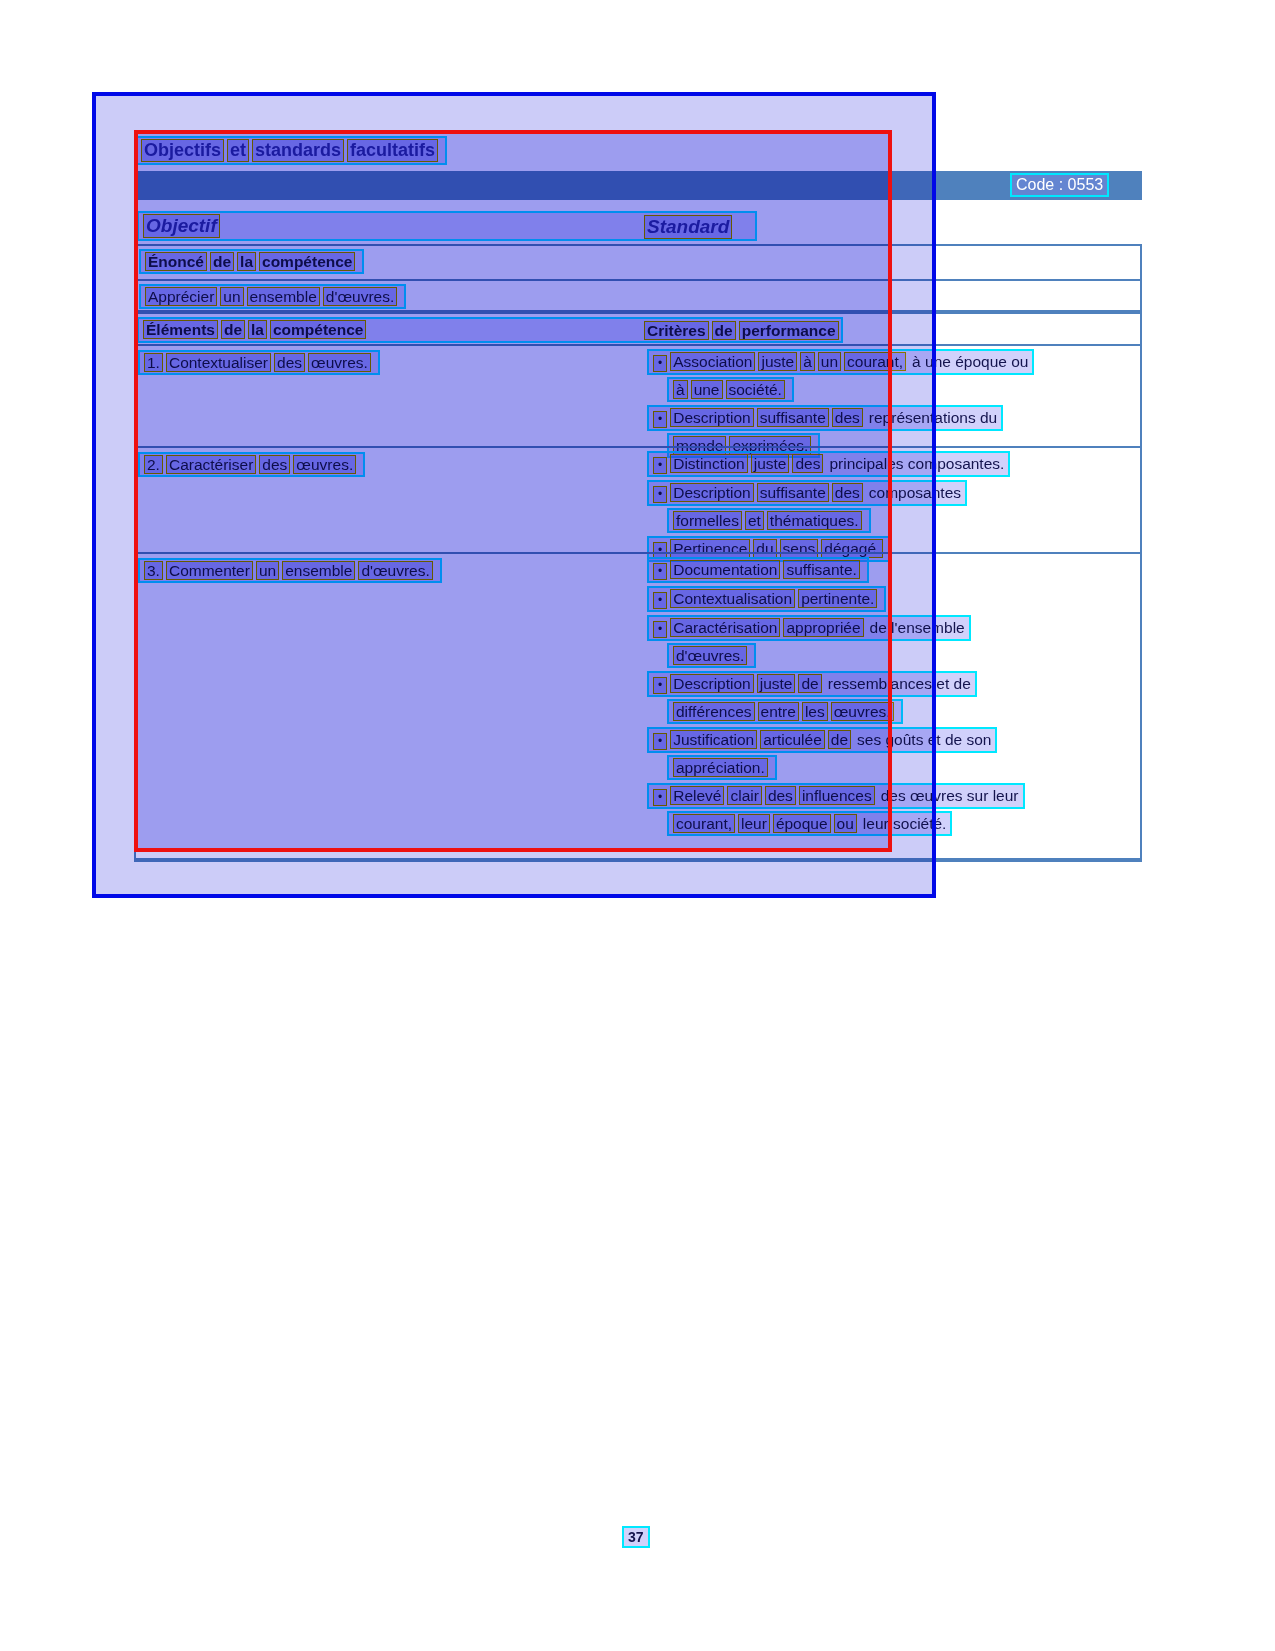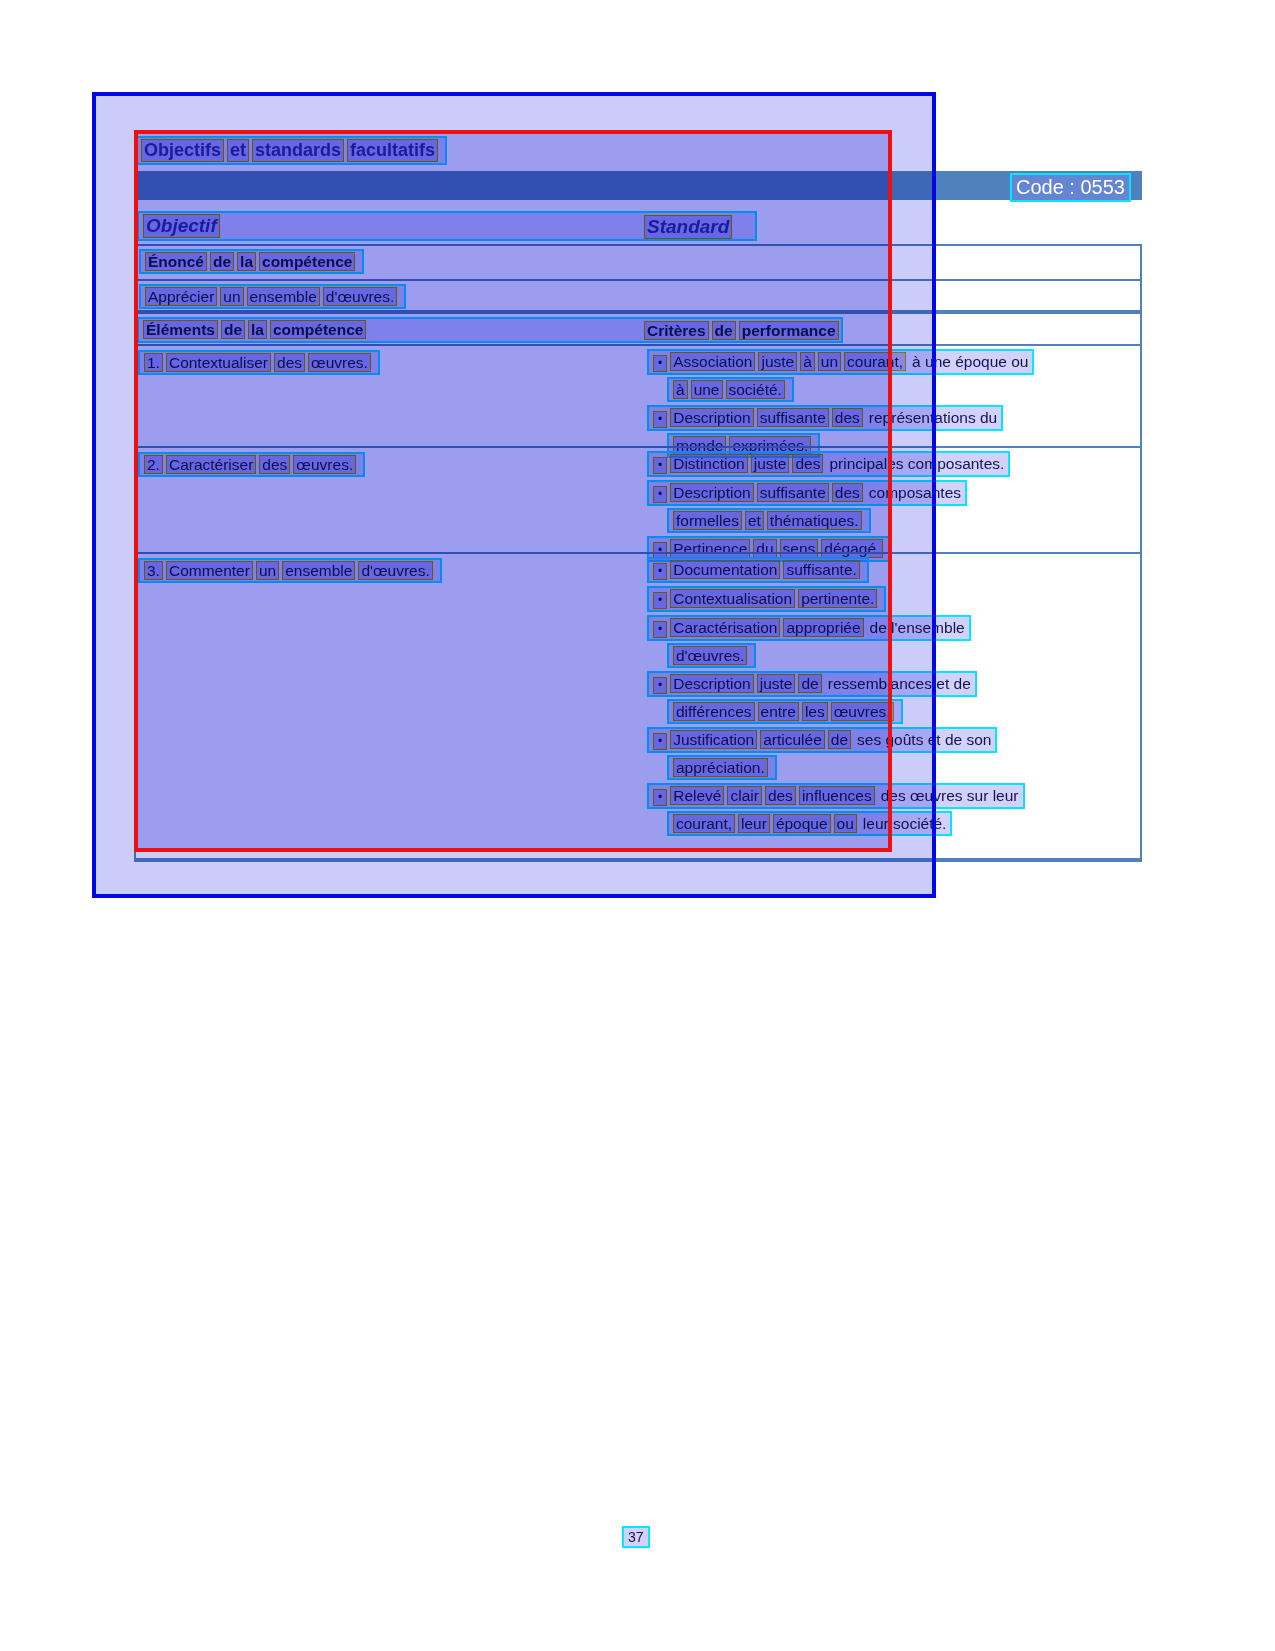--- a/index.html
+++ b/index.html
@@ -15,21 +15,21 @@
   .abs { position:absolute; }
   .flow { position:relative; display:table; }
 
   .w { display:inline-block; background:rgba(72,72,230,0.30); border:1px solid #a79200;
        padding:0 2px; margin-right:3px; line-height:17px; }
   .plain { margin-left:3px; }
 
   .title-box { left:135px; top:136px; font-size:18px; font-weight:bold; color:#2b2bab; }
   .title-box .w { line-height:21px; }
 
-  .code-box { left:1010px; top:173px; color:#ffffff; font-size:20px; background:rgba(140,140,245,0.35); }
+  .code-box { left:1010px; top:173px; color:#ffffff; font-size:16px; background:rgba(140,140,245,0.35); }
 
   .objstd { left:137px; top:211px; width:620px; height:30px; font-size:19px; font-weight:bold; font-style:italic; color:#2b2bab; }
   .objstd .w { line-height:22px; }
   .std-pos { position:absolute; left:505px; top:2px; }
 
   .tableA { position:absolute; left:134px; top:244px; width:1008px; height:68px; border:2px solid #4f81bd; }
   .rowA1 { height:30px; position:relative; }
   .rowA2 { height:32px; border-top:2px solid #4f81bd; position:relative; }
   .tableA .linebox { margin:3px 0 0 3px; }
   .rowA1 .linebox { font-weight:bold; }
@@ -43,21 +43,21 @@
   .row0 { height:102px; } .row1 { height:106px; } .row2 { height:296px; }
   .cell-left  { position:absolute; left:2px;  top:4px; }
   .cell-right { position:absolute; left:511px; top:3px; width:495px; }
 
   .doc { font-size:15.5px; }
   .crit-line { margin-bottom:2px; }
   .cont { margin-left:20px; }
   .bullet { margin-bottom:3px; }
   .mark { padding:0 4px; line-height:15px; font-size:12px; }
 
-  .page-box { left:622px; top:1526px; font-size:14px; }
+  .page-box { left:622px; top:1526px; font-size:14px;font-weight:bold; }
 
   
   .ov { position:absolute; pointer-events:none; }
   .ovf1 { left:92px;  top:92px;  width:844px; height:806px; background:#ccccf8; mix-blend-mode:multiply; }
   .ovb1 { left:92px;  top:92px;  width:844px; height:806px; border:4px solid #0008e8; }
   .ovf2 { left:134px; top:130px; width:758px; height:722px; background:#c4c4f6; mix-blend-mode:multiply; }
   .ovb2 { left:134px; top:130px; width:758px; height:722px; border:4px solid #ee1010; }
 </style>
 </head>
 <body>

